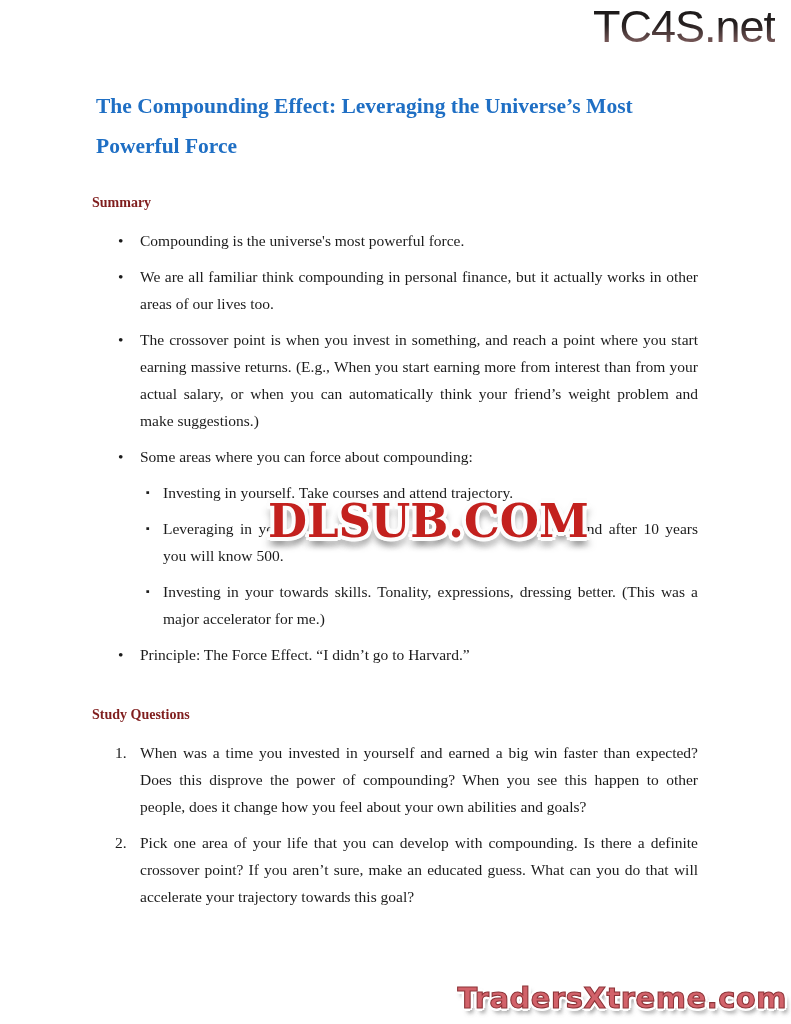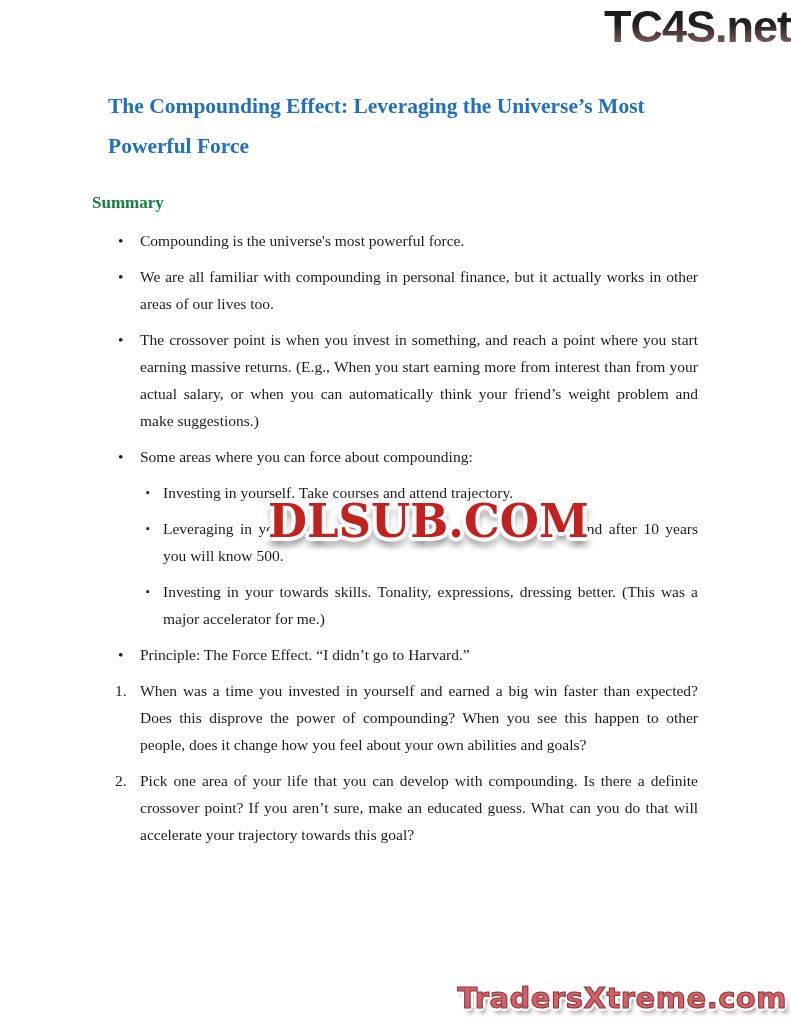--- a/index.html
+++ b/index.html
@@ -6,36 +6,36 @@
   .page{
     position:relative;
     width:791px;height:1024px;
     background:#ffffff;
     overflow:hidden;
     font-family:"Liberation Serif",serif;
     color:#1b1b1b;
   }
   
   .header-logo{
-    position:absolute;top:2px;right:0;
+    position:absolute;top:2px;right:16px;
     font-family:"Liberation Sans",sans-serif;
-    font-weight:bold;font-size:45px;letter-spacing:-1px;
+    font-weight:normal;font-size:45px;letter-spacing:-1px;
     background:linear-gradient(180deg,#181818 8%,#262020 45%,#7a5a5a 82%,#aa8484 100%);
     -webkit-background-clip:text;background-clip:text;color:transparent;
     line-height:1.1;
   }
   
   .content{position:absolute;left:92px;top:0;width:606px;}
   .title{
-    margin:86px 0 0 16px;
+    margin:86px 0 0 4px;
     font-size:21.5px;line-height:40px;
     font-weight:bold;color:#1f6fc4;
   }
   .heading{
-    font-size:17px;font-weight:bold;color:#15803d;
+    font-size:14px;font-weight:bold;color:#7f1d1d;
     line-height:20px;margin:27px 0 14px 0;
   }
   .heading.sq{margin-top:37px;}
   .li{
     position:relative;
     font-size:15.5px;line-height:27px;
     margin:0 0 9px 0;
   }
   .justify{text-align:justify;}
   .l1{padding-left:48px;}
@@ -91,21 +91,21 @@
 
     <h2 class="heading">Summary</h2>
 
     <div class="li l1">
       <span class="marker">•</span>
       <div>Compounding is the universe's most powerful force.</div>
     </div>
 
     <div class="li l1">
       <span class="marker">•</span>
-      <div class="justify">We are all familiar with compounding in personal finance, but it actually works in other areas of our lives too.</div>
+      <div class="justify">We are all familiar think compounding in personal finance, but it actually works in other areas of our lives too.</div>
     </div>
 
     <div class="li l1">
       <span class="marker">•</span>
       <div class="justify">The crossover point is when you invest in something, and reach a point where you start earning massive returns. (E.g., When you start earning more from interest than from your actual salary, or when you can automatically think your friend’s weight problem and make suggestions.)</div>
     </div>
 
     <div class="li l1">
       <span class="marker">•</span>
       <div>Some areas where you can force about compounding:</div>
@@ -124,20 +124,21 @@
     <div class="li l2">
       <span class="marker">▪</span>
       <div class="justify">Investing in your towards skills. Tonality, expressions, dressing better. (This was a major accelerator for me.)</div>
     </div>
 
     <div class="li l1">
       <span class="marker">•</span>
       <div>Principle: The Force Effect. “I didn’t go to Harvard.”</div>
     </div>
 
+    <h2 class="heading sq">Study Questions</h2>
 
     <div class="li num">
       <span class="marker">1.</span>
       <div class="justify">When was a time you invested in yourself and earned a big win faster than expected? Does this disprove the power of compounding? When you see this happen to other people, does it change how you feel about your own abilities and goals?</div>
     </div>
 
     <div class="li num">
       <span class="marker">2.</span>
       <div class="justify">Pick one area of your life that you can develop with compounding. Is there a definite crossover point? If you aren’t sure, make an educated guess. What can you do that will accelerate your trajectory towards this goal?</div>
     </div>

